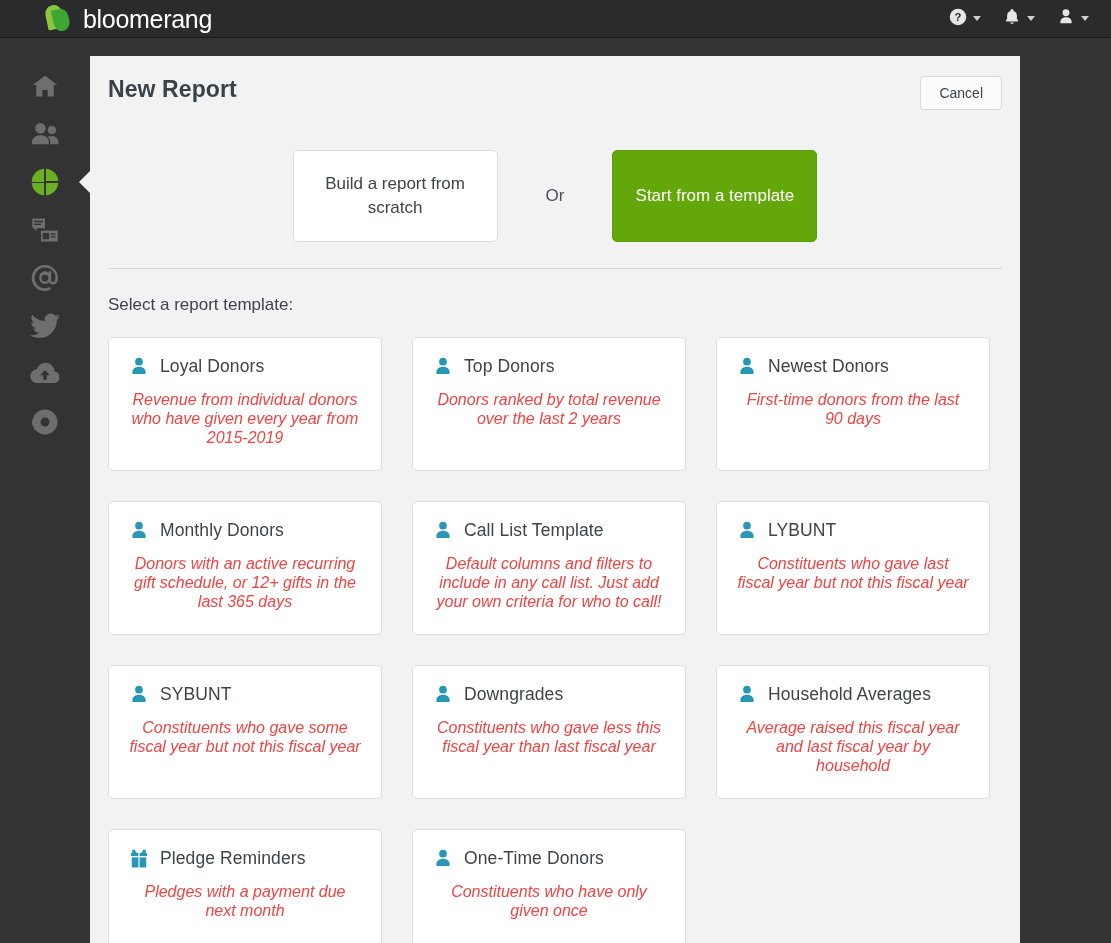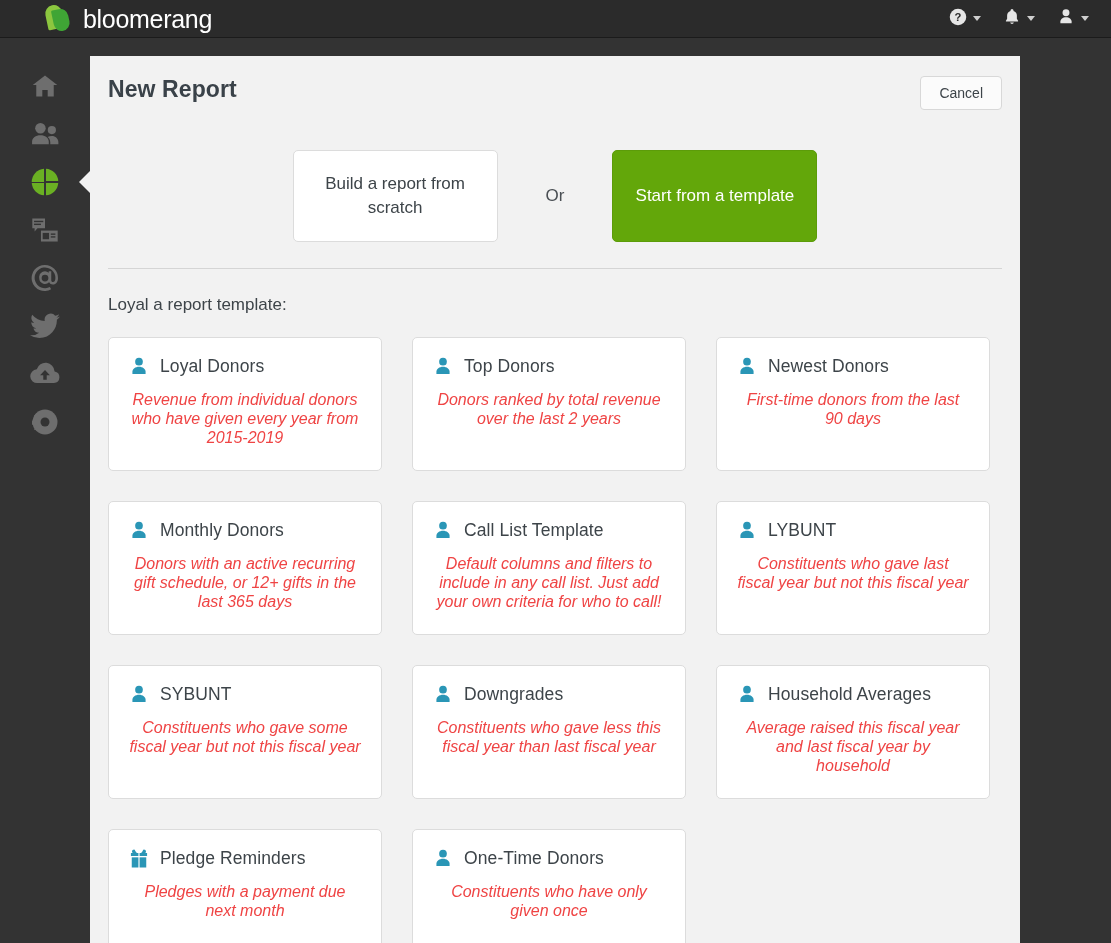--- a/index.html
+++ b/index.html
@@ -305,21 +305,21 @@
   </div>
 
   <div class="choice-row">
     <div class="choice-scratch">Build a report from scratch</div>
     <div class="or-label">Or</div>
     <div class="choice-template">Start from a template</div>
   </div>
 
   <div class="divider"></div>
 
-  <div class="select-label">Loyal a report template:</div>
+  <div class="select-label">Select a report template:</div>
 
   <div class="grid">
       <div class="tcard">
         <div class="tcard-head">
           <span class="tcard-icon">
             <svg width="20" height="21" viewBox="0 0 24 24">
               <circle class="gl" cx="12" cy="6.2" r="4.6"></circle>
               <path class="gl" d="M12 12.4c-4.4 0-7.9 2.7-7.9 6V21h15.8v-2.6c0-3.3-3.5-6-7.9-6z"></path>
             </svg>
           </span>

